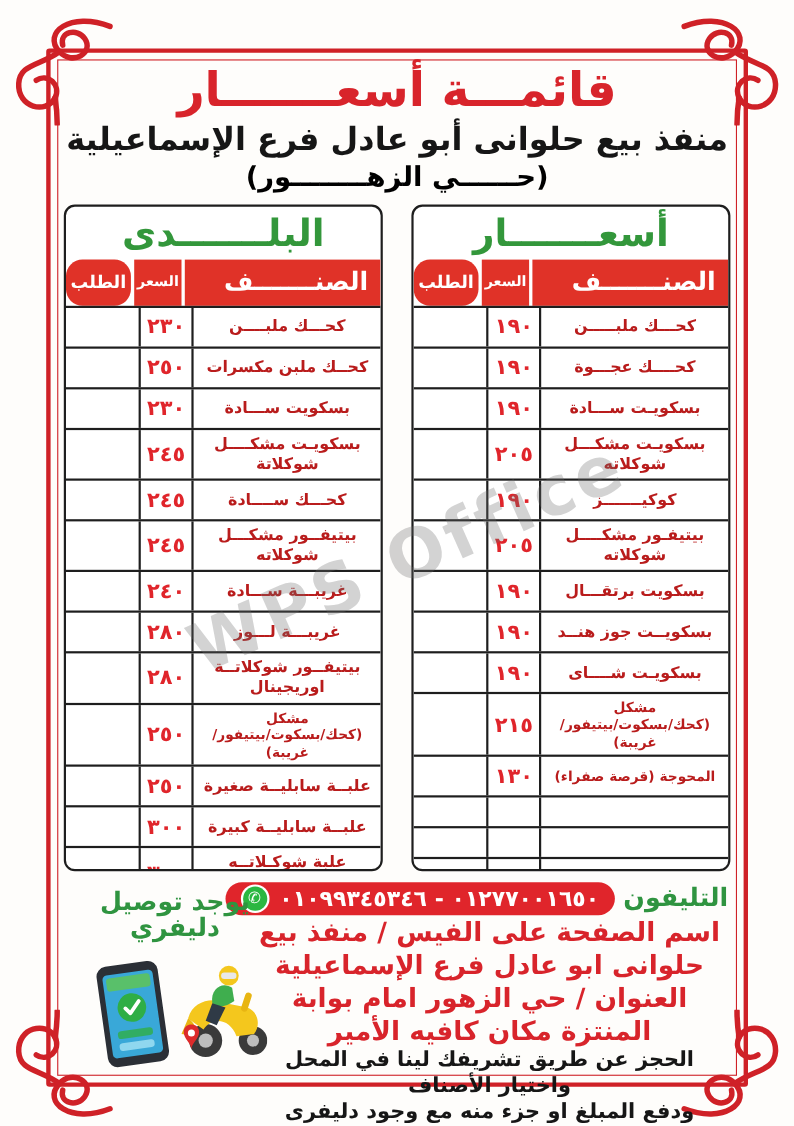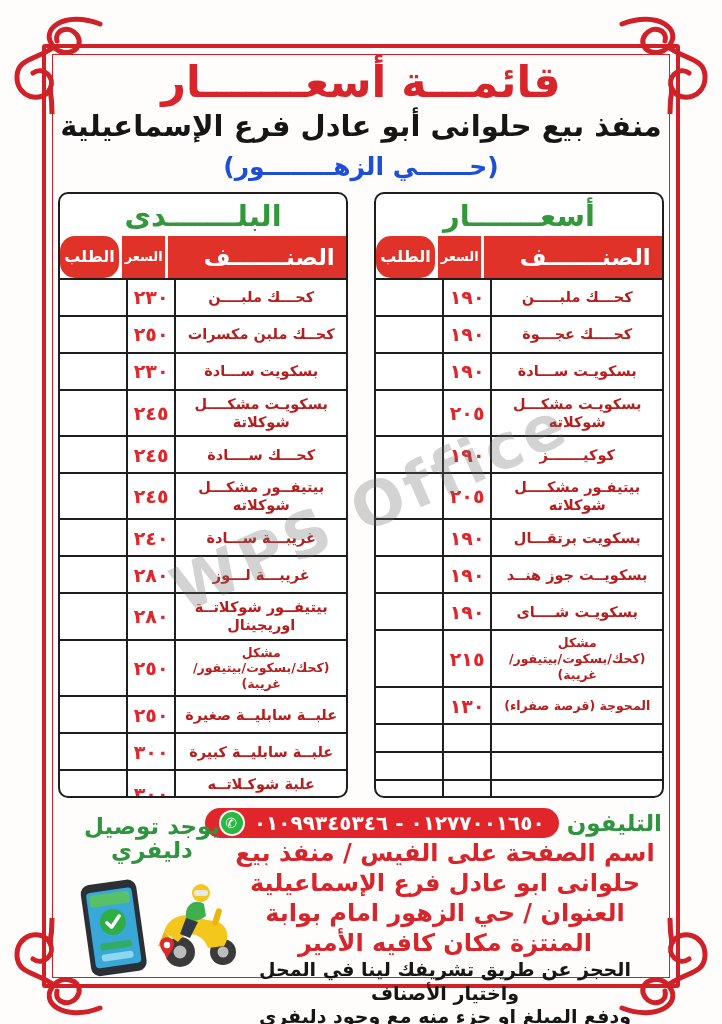--- a/index.html
+++ b/index.html
@@ -22,26 +22,26 @@
   .watermark{position:absolute;top:470px;left:130px;width:480px;text-align:center;
     font-size:62px;font-weight:bold;color:rgba(110,110,110,.30);
     transform:rotate(-24deg);letter-spacing:4px;pointer-events:none;z-index:5;
     font-family:"DejaVu Sans",sans-serif;direction:ltr;}
   
   .content{position:absolute;left:58px;right:58px;top:58px;bottom:48px;
     display:flex;flex-direction:column;}
   .hdr{text-align:center;line-height:1.05;}
   .hdr .t1{color:#d8242b;font-size:43px;font-weight:bold;margin-top:2px;}
   .hdr .t2{color:#161616;font-size:29px;font-weight:bold;margin-top:6px;}
-  .hdr .t3{color:#1d4ed8;font-size:25px;font-weight:bold;margin-top:12px;}
+  .hdr .t3{color:#000000;font-size:25px;font-weight:bold;margin-top:6px;}
   
   .tables-row{display:flex;gap:26px;margin-top:12px;height:606px;}
   .menu-table{flex:1;border:2.5px solid #1e1e1e;border-radius:10px;overflow:hidden;
     display:flex;flex-direction:column;background:#fff;}
-  .t-title{text-align:center;color:#33973b;font-size:29px;font-weight:bold;
+  .t-title{text-align:center;color:#33973b;font-size:34px;font-weight:bold;
     padding:5px 8px 3px;flex:0 0 auto;border-radius:10px;}
   .t-head{display:flex;gap:3px;background:#fff;flex:0 0 auto;}
   .t-head>div{background:#e03228;color:#fff;font-weight:bold;
     display:flex;align-items:center;justify-content:center;height:42px;}
   .h-item{width:60%;font-size:23px;padding-left:24px;}
   .h-price{width:17%;font-size:13px;text-align:right;}
   .h-order{width:23%;font-size:16px;border-radius:15px;}
   .t-body{flex:1 1 auto;display:flex;flex-direction:column;}
   .trow{display:flex;border-top:2px solid #1e1e1e;flex:0 0 auto;min-height:35px;}
   .trow.filler{flex:1 1 auto;min-height:26px;}
@@ -62,21 +62,21 @@
     border-radius:999px;padding:2px 14px;display:flex;align-items:center;gap:9px;
     letter-spacing:1px;}
   .wa-icon{width:26px;height:26px;border-radius:50%;background:#fff;
     display:flex;align-items:center;justify-content:center;flex:0 0 auto;}
   .wa-icon .inner{width:22px;height:22px;border-radius:50%;background:#2bb741;
     color:#fff;font-size:14px;display:flex;align-items:center;justify-content:center;}
   .f-line{font-weight:bold;text-align:center;padding-left:168px;line-height:1.25;}
   .f-red{color:#d8242b;font-size:24px;margin-top:0;}
   .f-black{color:#161616;font-size:19px;margin-top:0;}
   .f-green{color:#2f9440;font-size:23px;margin-top:5px;padding-left:110px;}
-  .delivery{position:absolute;left:5px;top:6px;width:178px;text-align:center;z-index:2;}
+  .delivery{position:absolute;left:12px;top:6px;width:178px;text-align:center;z-index:2;}
   .delivery .d-txt{color:#2f9440;font-size:23px;font-weight:bold;line-height:1.05;}
   .delivery svg{margin-top:-2px;}
 </style>
 </head>
 <body>
 
 <div class="page">
 
   <div class="frame-outer"></div>
   <div class="frame-inner"></div>

